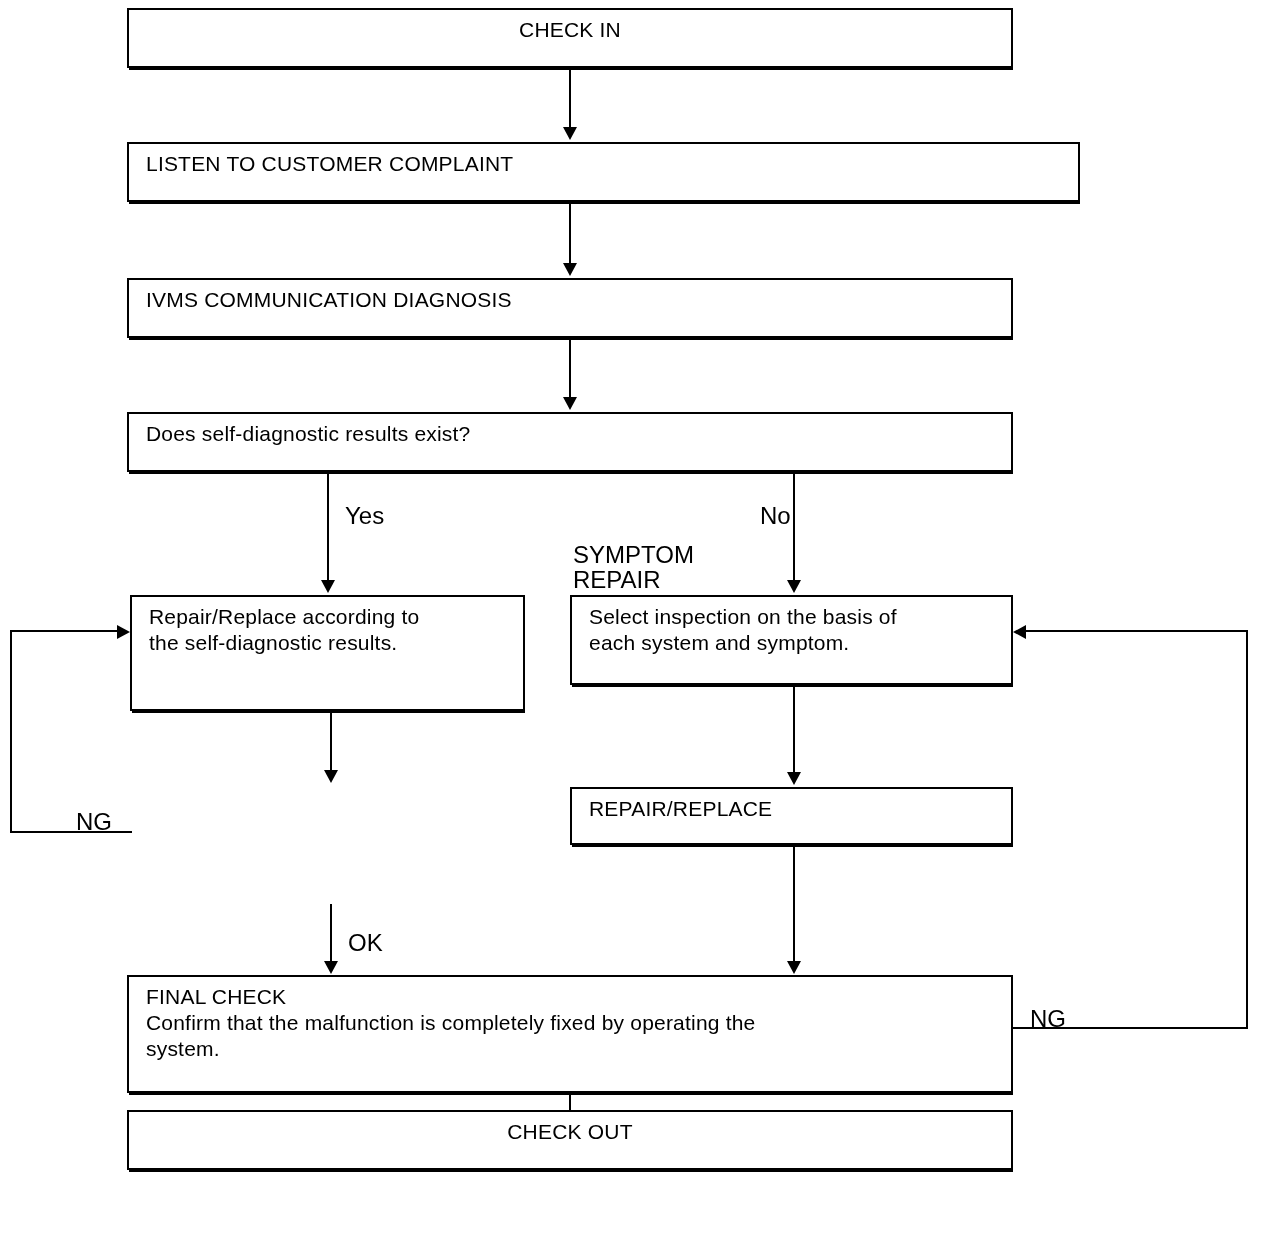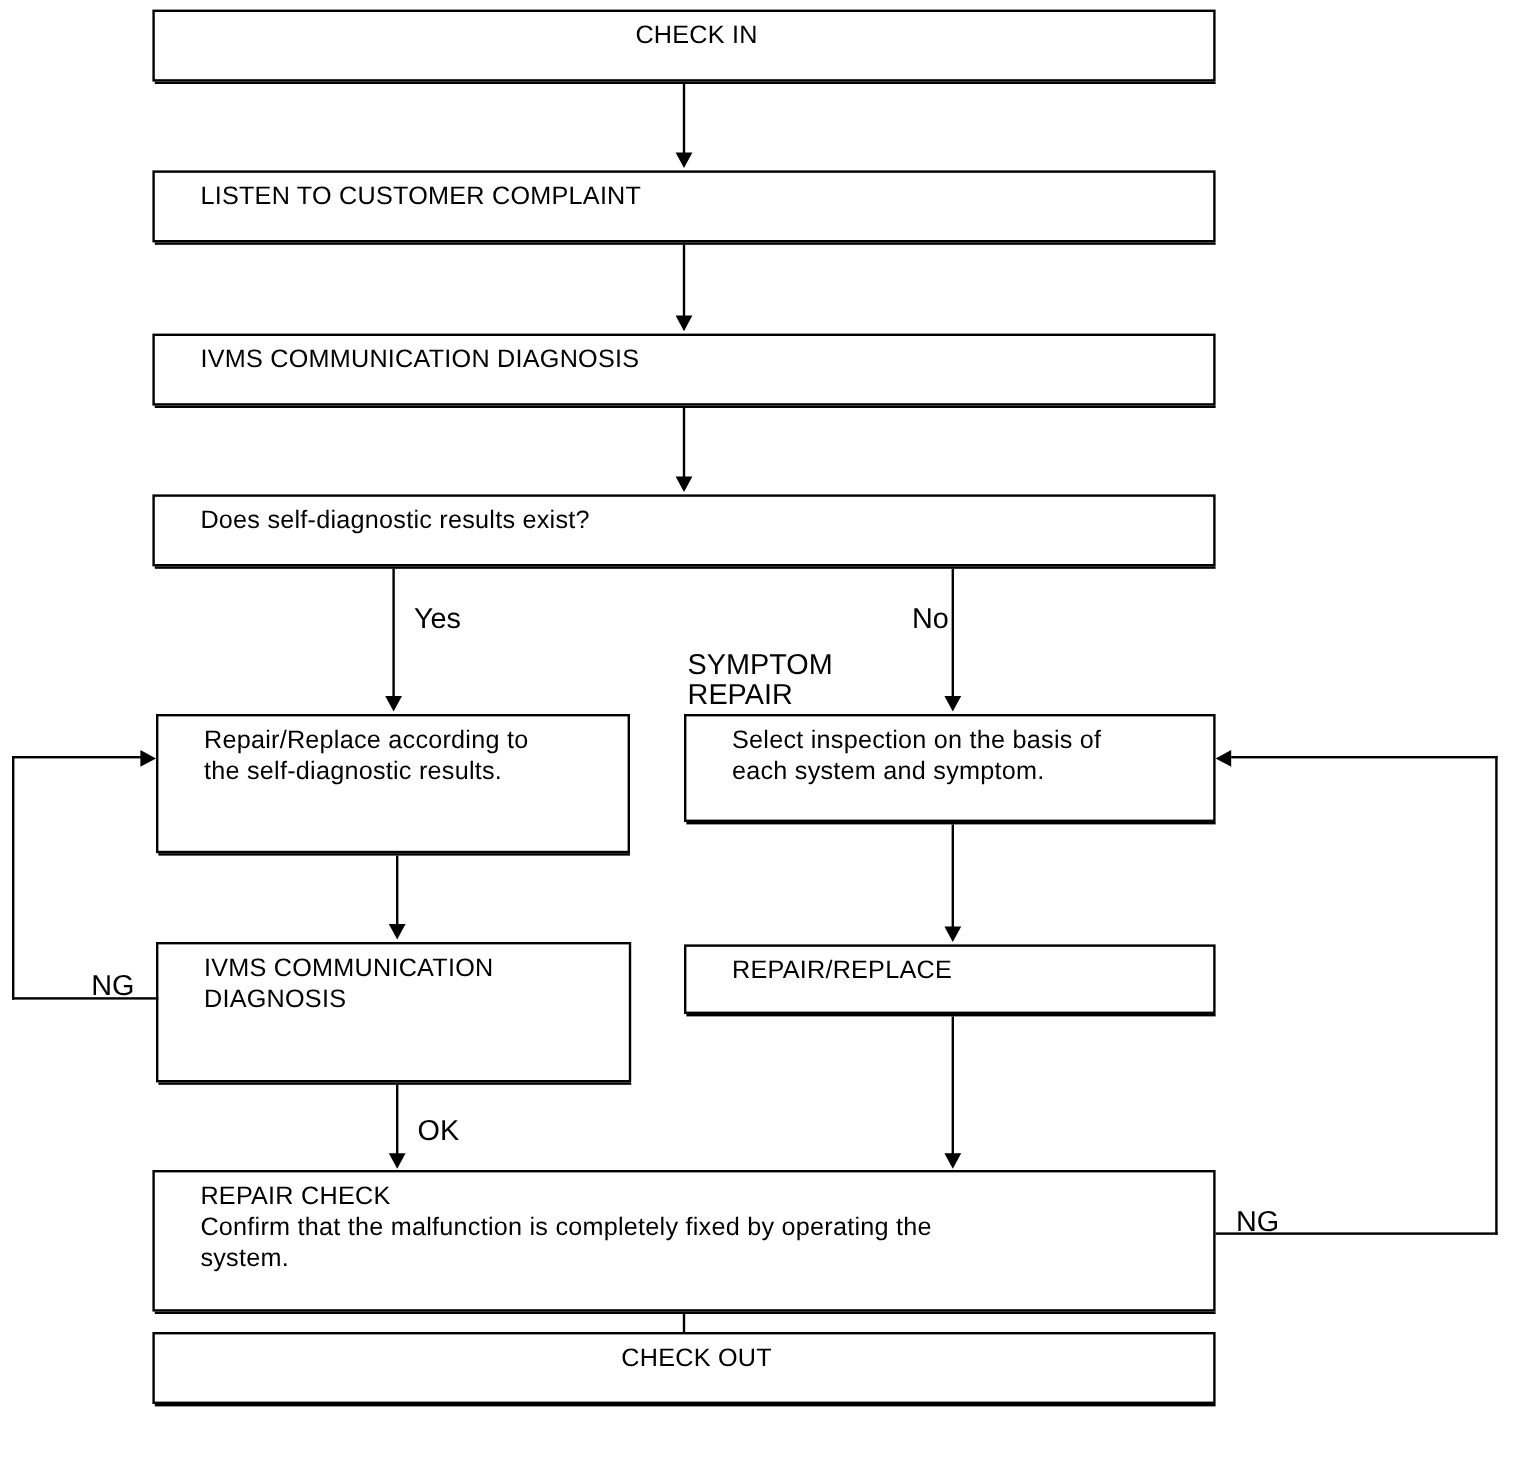--- a/index.html
+++ b/index.html
@@ -33,21 +33,20 @@
     bottom: -4px;
     height: 2px;
     background: #000000;
   }
   .box-text {
     position: absolute;
     font-size: 21px;
     line-height: 26px;
     letter-spacing: 0.2px;
     white-space: pre-line;
-    margin-left: 21px;
   }
   .text-left {
     left: 17px;
     top: 7px;
     text-align: left;
   }
   .text-center {
     left: 0;
     right: 0;
     top: 7px;
@@ -100,21 +99,21 @@
 
 <div id="canvas">
 
   <div class="box" style="left:127px; top:8px; width:886px; height:60px;">
     <div class="box-text text-center">CHECK IN</div>
   </div>
 
   <div class="vline" style="left:569px; top:70px; height:59px;"></div>
   <div class="arrow-down" style="left:563px; top:127px;"></div>
 
-  <div class="box" style="left:127px; top:142px; width:886px; height:60px;">
+  <div class="box" style="left:127px; top:142px; width:953px; height:60px;">
     <div class="box-text text-left">LISTEN TO CUSTOMER COMPLAINT</div>
   </div>
 
   <div class="vline" style="left:569px; top:204px; height:60px;"></div>
   <div class="arrow-down" style="left:563px; top:263px;"></div>
 
   <div class="box" style="left:127px; top:278px; width:886px; height:60px;">
     <div class="box-text text-left">IVMS COMMUNICATION DIAGNOSIS</div>
   </div>
 
@@ -145,44 +144,40 @@
     <div class="box-text text-left">Repair/Replace according to
 the self-diagnostic results.</div>
   </div>
 
   <div class="vline" style="left:330px; top:713px; height:58px;"></div>
   <div class="arrow-down" style="left:324px; top:770px;"></div>
 
   <div class="vline" style="left:793px; top:687px; height:86px;"></div>
   <div class="arrow-down" style="left:787px; top:772px;"></div>
 
-  <div class="box" style="left:130px; top:785px; width:396px; height:117px;">
-    <div class="box-text text-left">IVMS COMMUNICATION
-DIAGNOSIS</div>
-  </div>
 
   <div class="box" style="left:570px; top:787px; width:443px; height:58px;">
     <div class="box-text text-left">REPAIR/REPLACE</div>
   </div>
 
   <div class="hline" style="left:10px; top:831px; width:122px;"></div>
   <div class="vline" style="left:10px; top:630px; height:203px;"></div>
   <div class="hline" style="left:10px; top:630px; width:110px;"></div>
   <div class="arrow-right" style="left:117px; top:625px;"></div>
   <div class="label" style="left:76px; top:785px;">NG</div>
 
   <div class="vline" style="left:330px; top:904px; height:59px;"></div>
   <div class="arrow-down" style="left:324px; top:961px;"></div>
   <div class="label" style="left:348px; top:906px;">OK</div>
 
   <div class="vline" style="left:793px; top:847px; height:116px;"></div>
   <div class="arrow-down" style="left:787px; top:961px;"></div>
 
   <div class="box" style="left:127px; top:975px; width:886px; height:118px;">
-    <div class="box-text text-left">REPAIR CHECK
+    <div class="box-text text-left">FINAL CHECK
 Confirm that the malfunction is completely fixed by operating the
 system.</div>
   </div>
 
   <div class="hline" style="left:1013px; top:1027px; width:235px;"></div>
   <div class="vline" style="left:1246px; top:630px; height:399px;"></div>
   <div class="hline" style="left:1026px; top:630px; width:222px;"></div>
   <div class="arrow-left" style="left:1013px; top:625px;"></div>
   <div class="label" style="left:1030px; top:982px;">NG</div>
 

